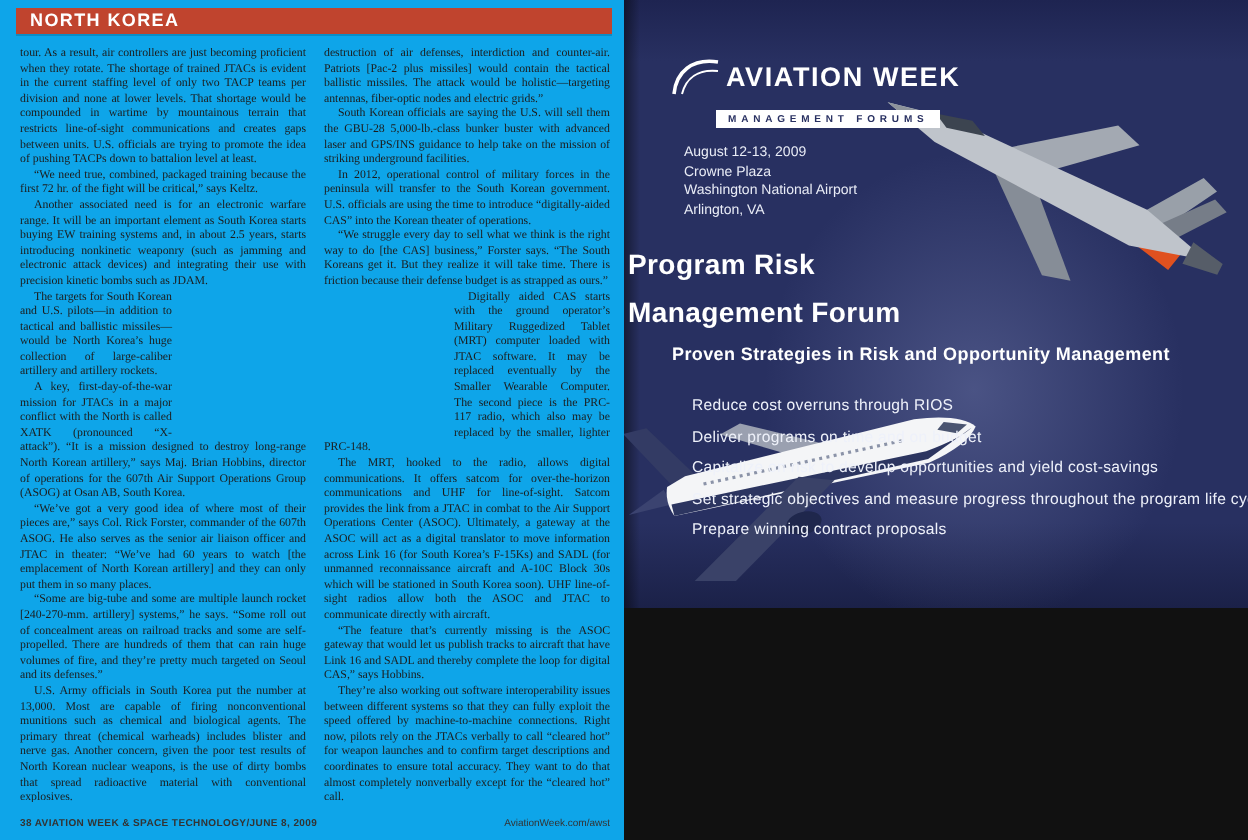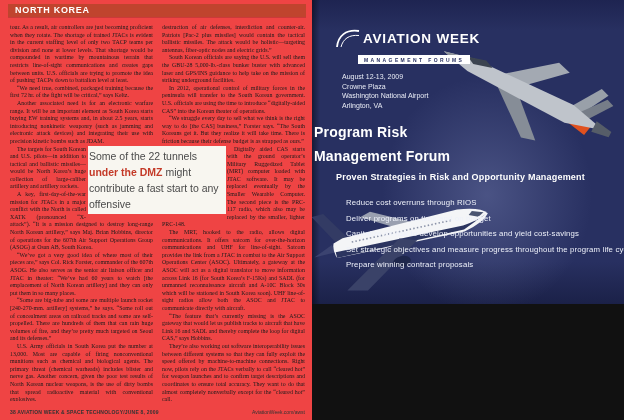--- a/index.html
+++ b/index.html
@@ -1,20 +1,20 @@
 <!DOCTYPE html>
 <html><head>
 <meta charset="utf-8">
 <style>
   * { box-sizing: border-box; margin: 0; padding: 0; }
   html,body { width:624px; height:420px; overflow:hidden; background:#111; }
   #spread { position:relative; width:624px; height:420px; font-family:"Liberation Serif", serif; }
 
   
-  #page-left { position:absolute; left:0; top:0; width:312px; height:420px; background:#ef4444; }
+  #page-left { position:absolute; left:0; top:0; width:312px; height:420px; background:#0ea5e9; }
   .tag-bar { position:absolute; left:8px; top:4px; width:298px; height:13px; background:#c0442e;
              box-shadow:0 1px 0 rgba(0,0,0,.15); }
   .tag-text { font-family:"Liberation Sans", sans-serif; font-weight:bold; font-size:9px;
               line-height:13px; color:#ffffff; letter-spacing:.7px; padding-left:7px; }
   .col { position:absolute; top:24px; width:143px; height:377px; overflow:hidden; }
   #col1 { left:10px; }
   #col2 { left:162px; }
   .col p { font-size:5.9px; line-height:7.6px; text-align:justify; color:#1c1c1c; }
   .col p:not(:first-child) { text-indent:7px; }
   .qspace-r { float:right; width:62px; height:74px; margin-left:5px; }
@@ -99,21 +99,20 @@
         <p>South Korean officials are saying the U.S. will sell them the GBU-28 5,000-lb.-class bunker buster with advanced laser and GPS/INS guidance to help take on the mission of striking underground facilities.</p>
         <p>In 2012, operational control of military forces in the peninsula will transfer to the South Korean government. U.S. officials are using the time to introduce “digitally-aided CAS” into the Korean theater of operations.</p>
         <p>“We struggle every day to sell what we think is the right way to do [the CAS] business,” Forster says. “The South Koreans get it. But they realize it will take time. There is friction because their defense budget is as strapped as ours.”</p>
         <div class="qspace-l"></div>
         <p>Digitally aided CAS starts with the ground operator’s Military Ruggedized Tablet (MRT) computer loaded with JTAC software. It may be replaced eventually by the Smaller Wearable Computer. The second piece is the PRC-117 radio, which also may be replaced by the smaller, lighter PRC-148.</p>
         <p>The MRT, hooked to the radio, allows digital communications. It offers satcom for over-the-horizon communications and UHF for line-of-sight. Satcom provides the link from a JTAC in combat to the Air Support Operations Center (ASOC). Ultimately, a gateway at the ASOC will act as a digital translator to move information across Link 16 (for South Korea’s F-15Ks) and SADL (for unmanned reconnaissance aircraft and A-10C Block 30s which will be stationed in South Korea soon). UHF line-of-sight radios allow both the ASOC and JTAC to communicate directly with aircraft.</p>
         <p>“The feature that’s currently missing is the ASOC gateway that would let us publish tracks to aircraft that have Link 16 and SADL and thereby complete the loop for digital CAS,” says Hobbins.</p>
         <p>They’re also working out software interoperability issues between different systems so that they can fully exploit the speed offered by machine-to-machine connections. Right now, pilots rely on the JTACs verbally to call “cleared hot” for weapon launches and to confirm target descriptions and coordinates to ensure total accuracy. They want to do that almost completely nonverbally except for the “cleared hot” call.</p>
       </div>
 
-    <div id="pull-quote"><span>Some of the 22 tunnels </span><span class="pq-red">under the DMZ</span><span> might contribute a fast start to any offensive</span></div>
 
     <div id="footer-left" class="footer">38  AVIATION WEEK &amp; SPACE TECHNOLOGY/JUNE 8, 2009</div>
     <div id="footer-right" class="footer">AviationWeek.com/awst</div>
   </div>
 
   <div id="page-right">
     <div id="ad-left-shadow"></div>
 
     <svg id="jet-svg" class="plane-svg" width="206" height="168" viewBox="0 0 206 168">
       <g transform="rotate(27 100 80)">

